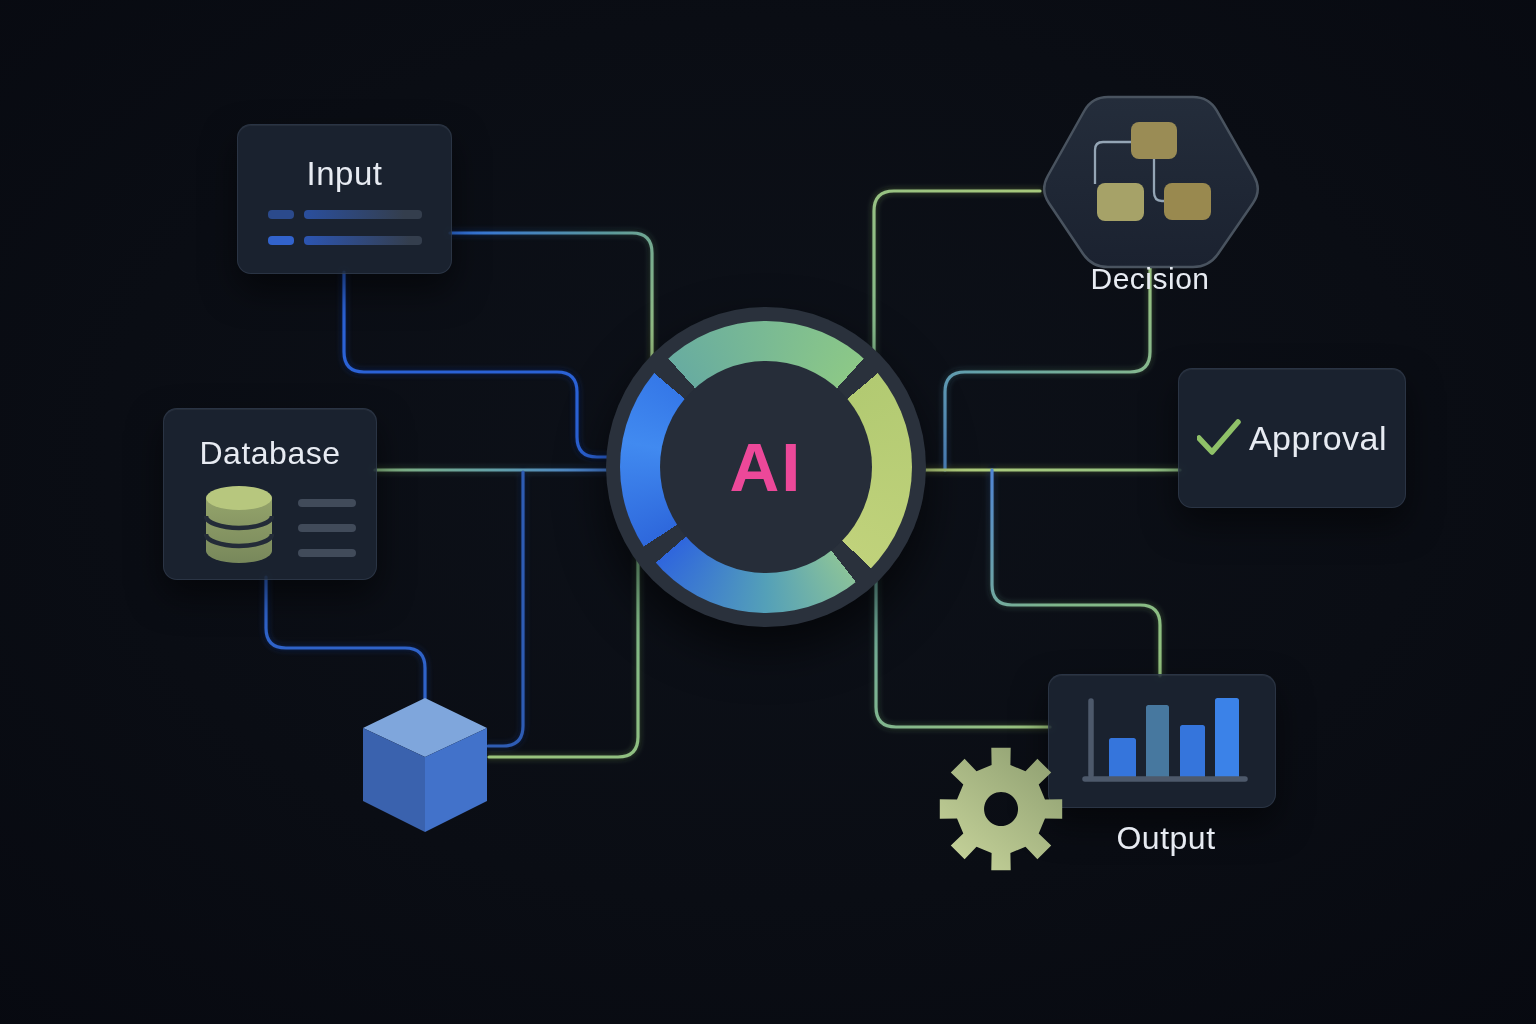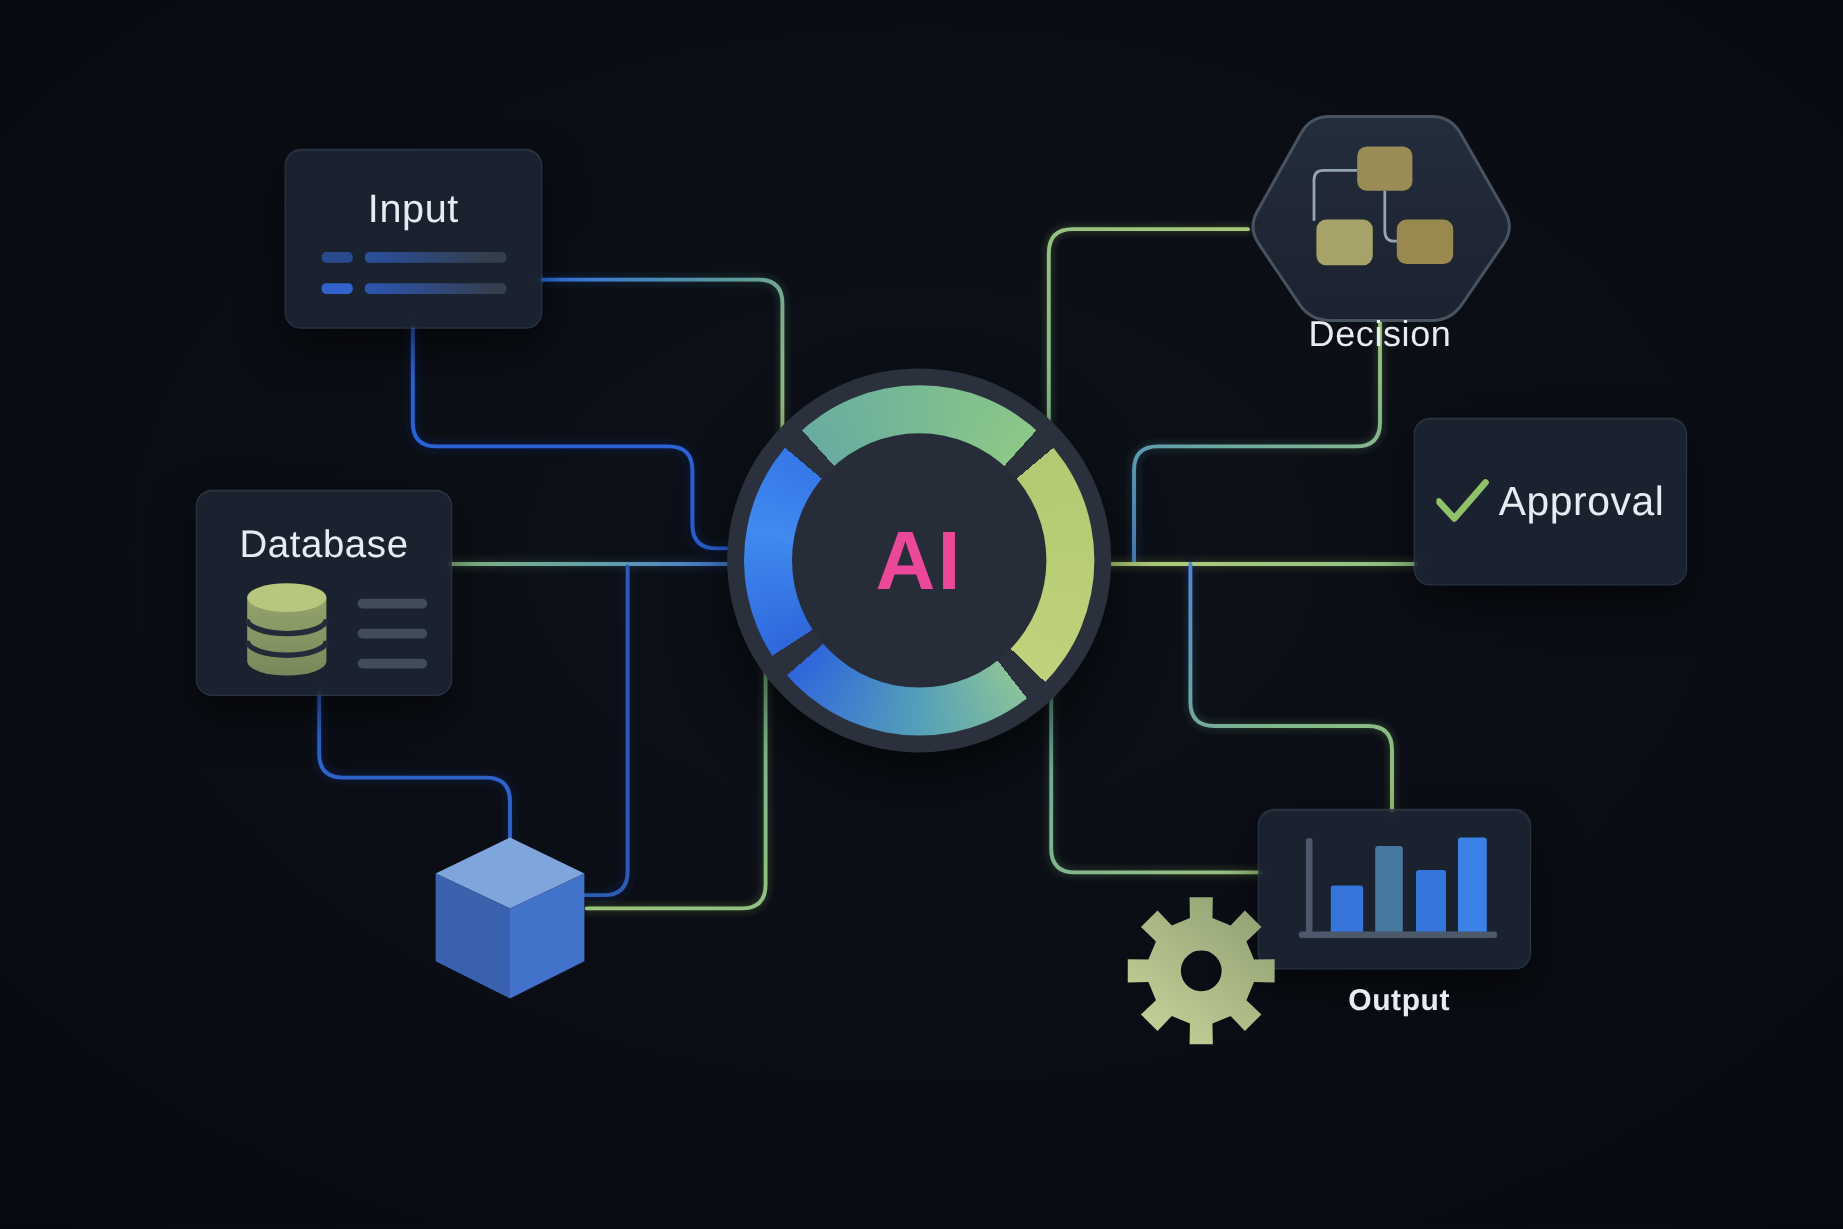--- a/index.html
+++ b/index.html
@@ -40,29 +40,29 @@
   #input-row-2 .chip{background:#3263cc;}
   #input-row-2 .bar{background:linear-gradient(90deg,#2c55b2 0%,#343e4d 90%);}
 
   
   #database-card{left:163px;top:408px;width:212px;height:170px;}
   #database-card .card-title{margin-top:26px;font-size:32px;}
   #db-icon{position:absolute;left:40px;top:76px;}
   .db-line{position:absolute;left:134px;width:58px;height:8px;border-radius:4px;background:#414b5a;}
 
   
-  #approval-card{left:1178px;top:348px;width:226px;height:138px;display:flex;align-items:center;justify-content:center;gap:8px;}
+  #approval-card{left:1178px;top:368px;width:226px;height:138px;display:flex;align-items:center;justify-content:center;gap:8px;}
   #approval-card .card-title{margin:0;font-size:34px;}
 
   
   #output-card{left:1048px;top:674px;width:226px;height:132px;}
   #chart-icon{position:absolute;left:30px;top:20px;}
 
   #decision-label{left:1058px;top:262px;width:184px;font-size:30px;text-align:center;}
-  #output-label{left:1074px;top:820px;width:184px;font-size:25px;font-weight:bold;}
+  #output-label{left:1074px;top:820px;width:184px;font-size:32px;}
 
   
   #ai-node{position:absolute;z-index:3;left:606px;top:307px;width:320px;height:320px;border-radius:50%;
     background:#2a313c;box-shadow:0 22px 48px rgba(0,0,0,0.6);}
   #ai-ring{position:absolute;left:14px;top:14px;width:292px;height:292px;border-radius:50%;
     background:conic-gradient(from 310deg,
       #2a313c 0deg 8deg,
       #68aca0 8deg, #8cc887 92deg,
       #2a313c 92deg 100deg,
       #b2ca72 100deg, #c0d27b 184deg,

